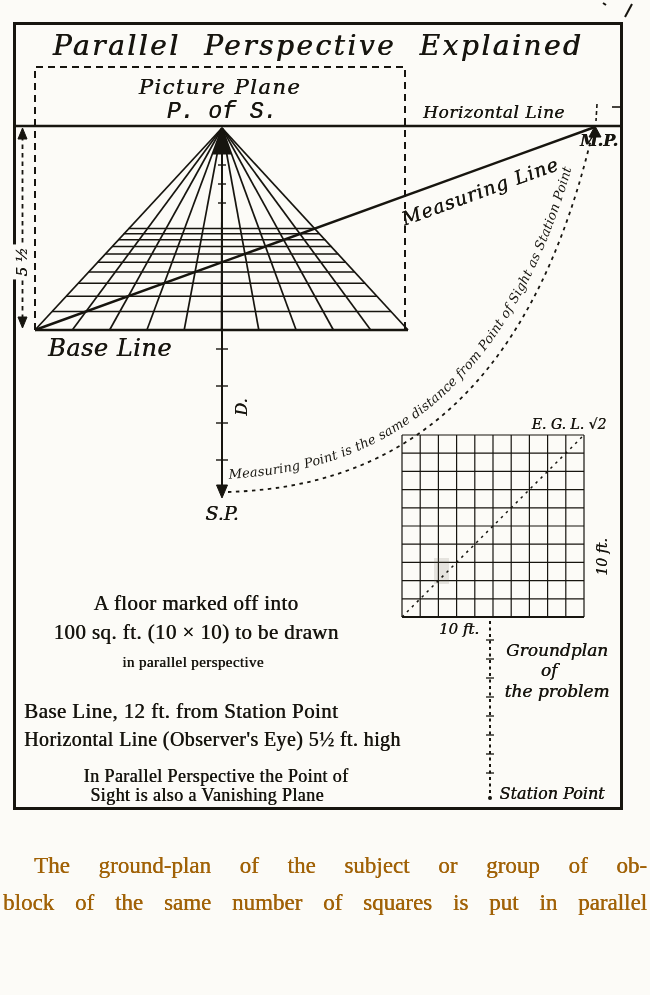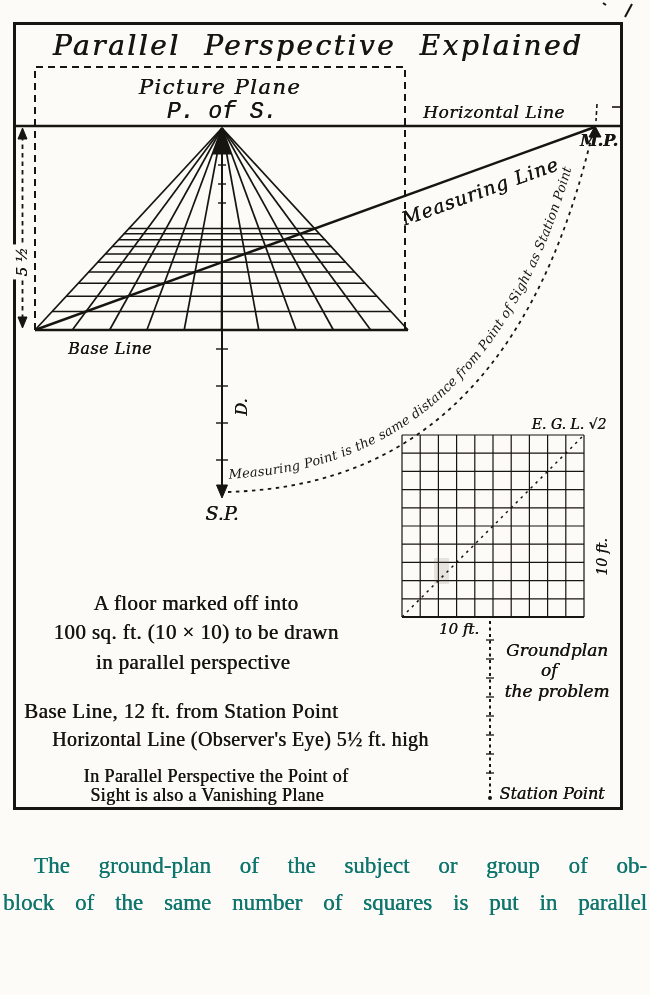--- a/index.html
+++ b/index.html
@@ -23,21 +23,21 @@
     text-shadow:0.6px 0 0 currentColor;
   }
   .note{
     font-family:"Liberation Serif", serif;font-style:normal;
     letter-spacing:0.4px;text-shadow:0.5px 0 0 currentColor;
   }
   .dim{background:#fcfbf7;padding:0 3px;font-size:15px;}
   .bodytext{
     position:absolute;left:3px;top:847px;width:644px;
     font-family:"Liberation Serif", serif;font-size:23px;line-height:37px;
-    color:#0f766e;text-shadow:0.35px 0 0 currentColor;
+    color:#a16207;text-shadow:0.35px 0 0 currentColor;
   }
   .bodyline{text-align:justify;text-align-last:justify;}
   .bodyline.indent{text-indent:31px;}
   .curvetext{
     font-family:"DejaVu Serif", serif;font-style:italic;font-size:13px;
     letter-spacing:0.2px;fill:#17150f;
   }
 </style>
 </head>
 <body>
@@ -155,44 +155,44 @@
 <div class="lbl" style="left:222px;top:112px;font-size:23px;font-family:Liberation Mono, monospace;">P. of S.</div>
 
 <div class="lbl" style="left:494px;top:112px;font-size:17px;letter-spacing:0.5px;">Horizontal Line</div>
 
 <div class="lbl" style="left:599px;top:140px;font-size:16px;font-weight:bold;">M.P.</div>
 
 <div class="lbl tilt" style="left:480px;top:191px;font-size:19px;letter-spacing:1px;">Measuring Line</div>
 
 <div class="lbl rot dim" style="left:22px;top:262px;">5 ½</div>
 
-<div class="lbl" style="left:110px;top:348px;font-size:16px;letter-spacing:0.5px;">Base Line</div>
+<div class="lbl" style="left:110px;top:348px;font-size:24px;letter-spacing:0.5px;">Base Line</div>
 
 <div class="lbl rot" style="left:241px;top:407px;font-size:16px;">D.</div>
 
 <div class="lbl" style="left:222px;top:513px;font-size:19px;">S.P.</div>
 
 <div class="lbl" style="left:569px;top:424px;font-size:14px;">E. G. L. √2</div>
 
 <div class="lbl rot" style="left:602px;top:557px;font-size:14px;">10 ft.</div>
 
 <div class="lbl" style="left:459px;top:629px;font-size:15px;">10 ft.</div>
 
 <div class="lbl" style="left:557px;top:650px;font-size:17px;">Groundplan</div>
 <div class="lbl" style="left:549px;top:670px;font-size:17px;">of</div>
 <div class="lbl" style="left:557px;top:691px;font-size:17px;">the problem</div>
 
 <div class="lbl" style="left:552px;top:793px;font-size:16px;">Station Point</div>
 
 <div class="lbl note" style="left:196px;top:603px;font-size:21px;">A floor marked off into</div>
 <div class="lbl note" style="left:196px;top:632px;font-size:21px;">100 sq. ft. (10 × 10) to be drawn</div>
-<div class="lbl note" style="left:193px;top:662px;font-size:21px;">in parallel perspective</div>
+<div class="lbl note" style="left:193px;top:662px;font-size:15px;">in parallel perspective</div>
 
 <div class="lbl note left" style="left:24px;top:711px;font-size:21px;">Base Line, 12 ft. from Station Point</div>
-<div class="lbl note left" style="left:24px;top:739px;font-size:20px;margin-left:28px;">Horizontal Line (Observer's Eye) 5½ ft. high</div>
+<div class="lbl note left" style="left:24px;top:739px;font-size:20px;">Horizontal Line (Observer's Eye) 5½ ft. high</div>
 
 <div class="lbl note" style="left:216px;top:776px;font-size:18px;">In Parallel Perspective the Point of</div>
 <div class="lbl note" style="left:207px;top:795px;font-size:18px;">Sight is also a Vanishing Plane</div>
 
 <div class="bodytext">
   <div class="bodyline indent">The ground-plan of the subject or group of ob-</div>
   <div class="bodyline">block of the same number of squares is put in parallel</div>
 </div>
 
 </body></html>

